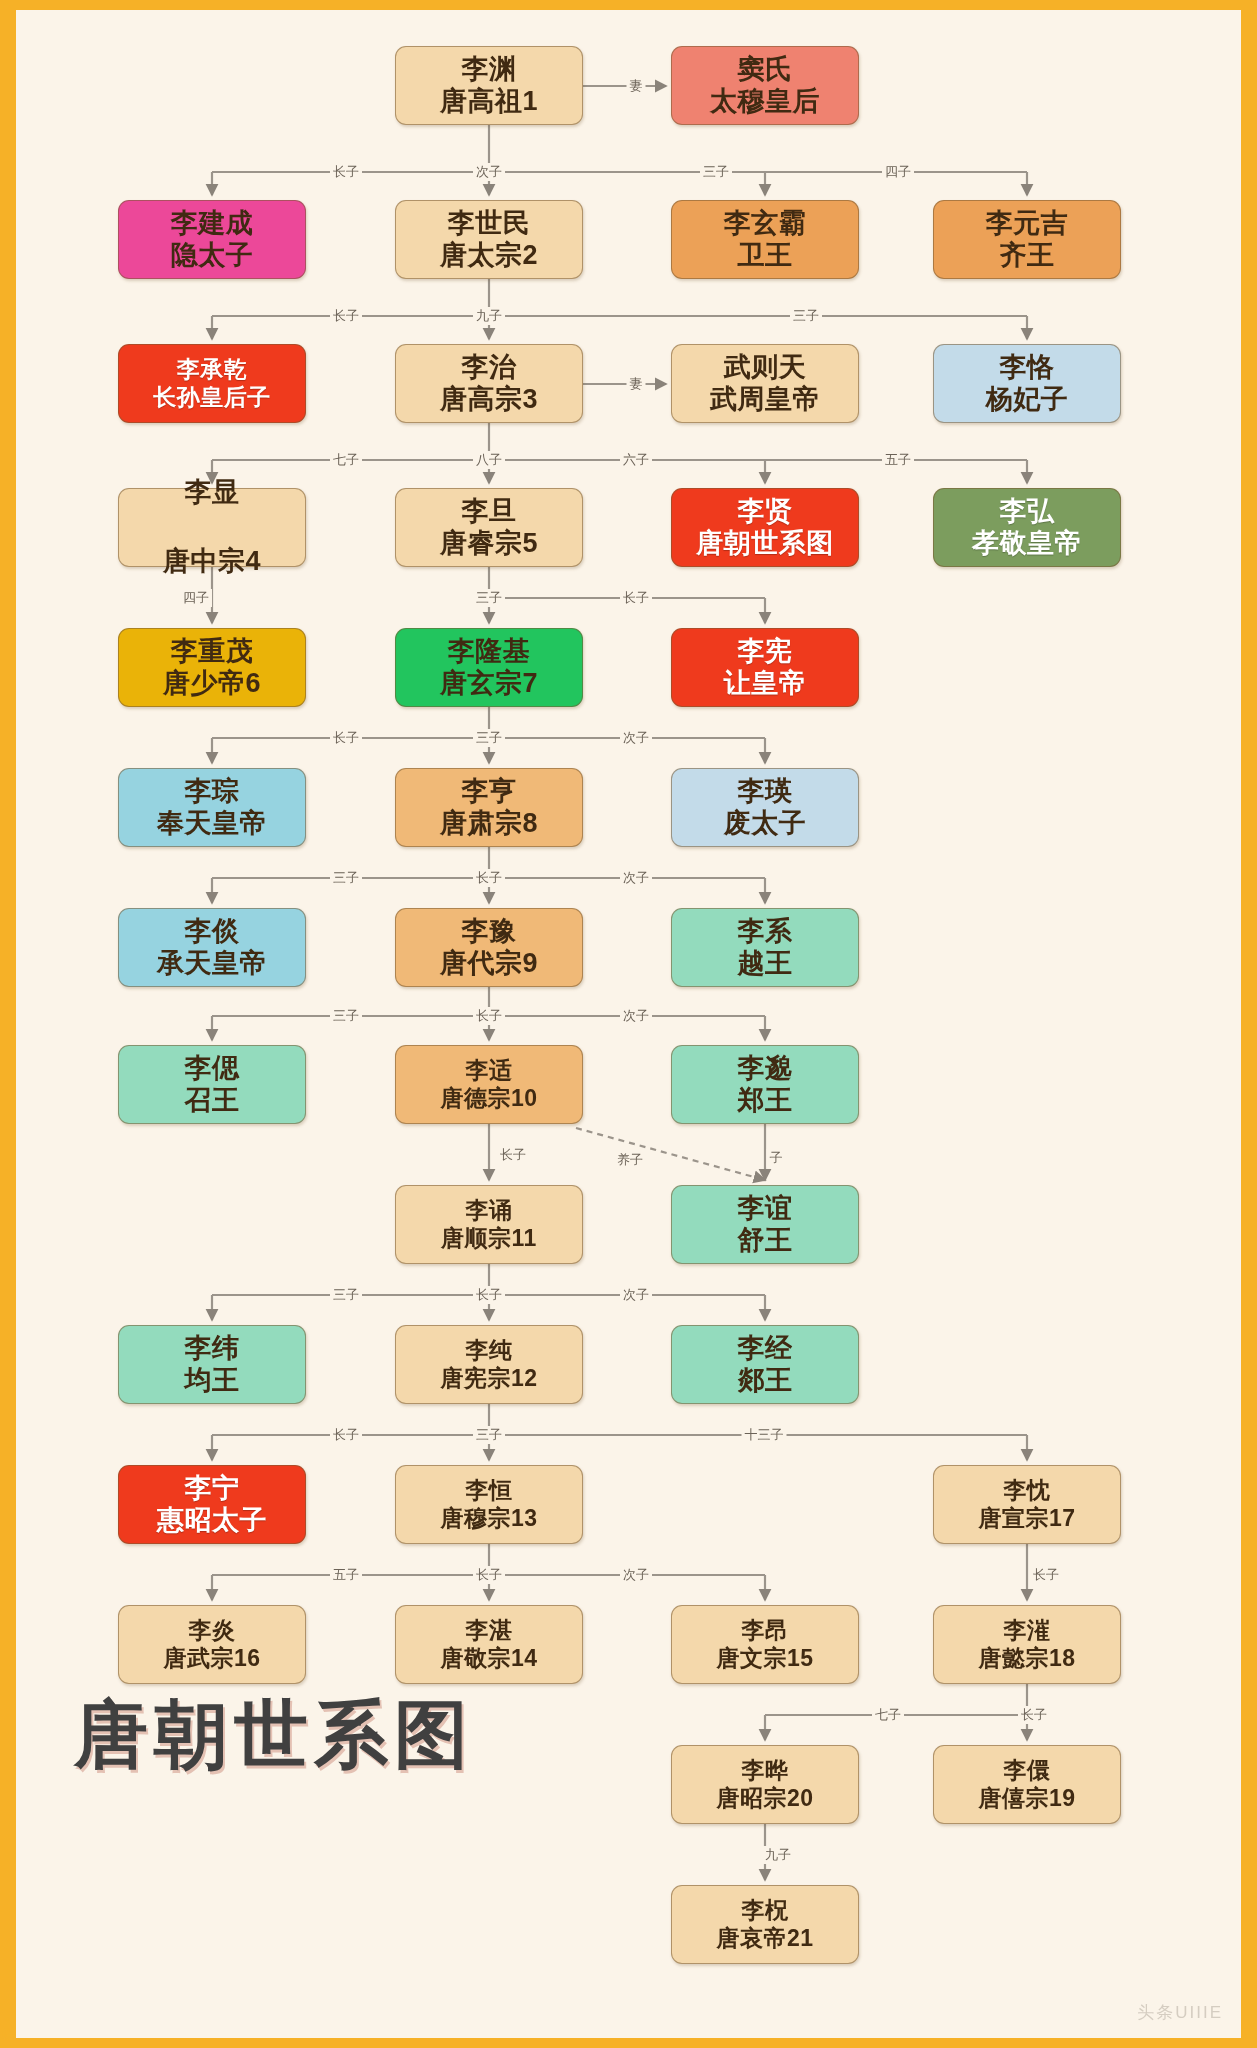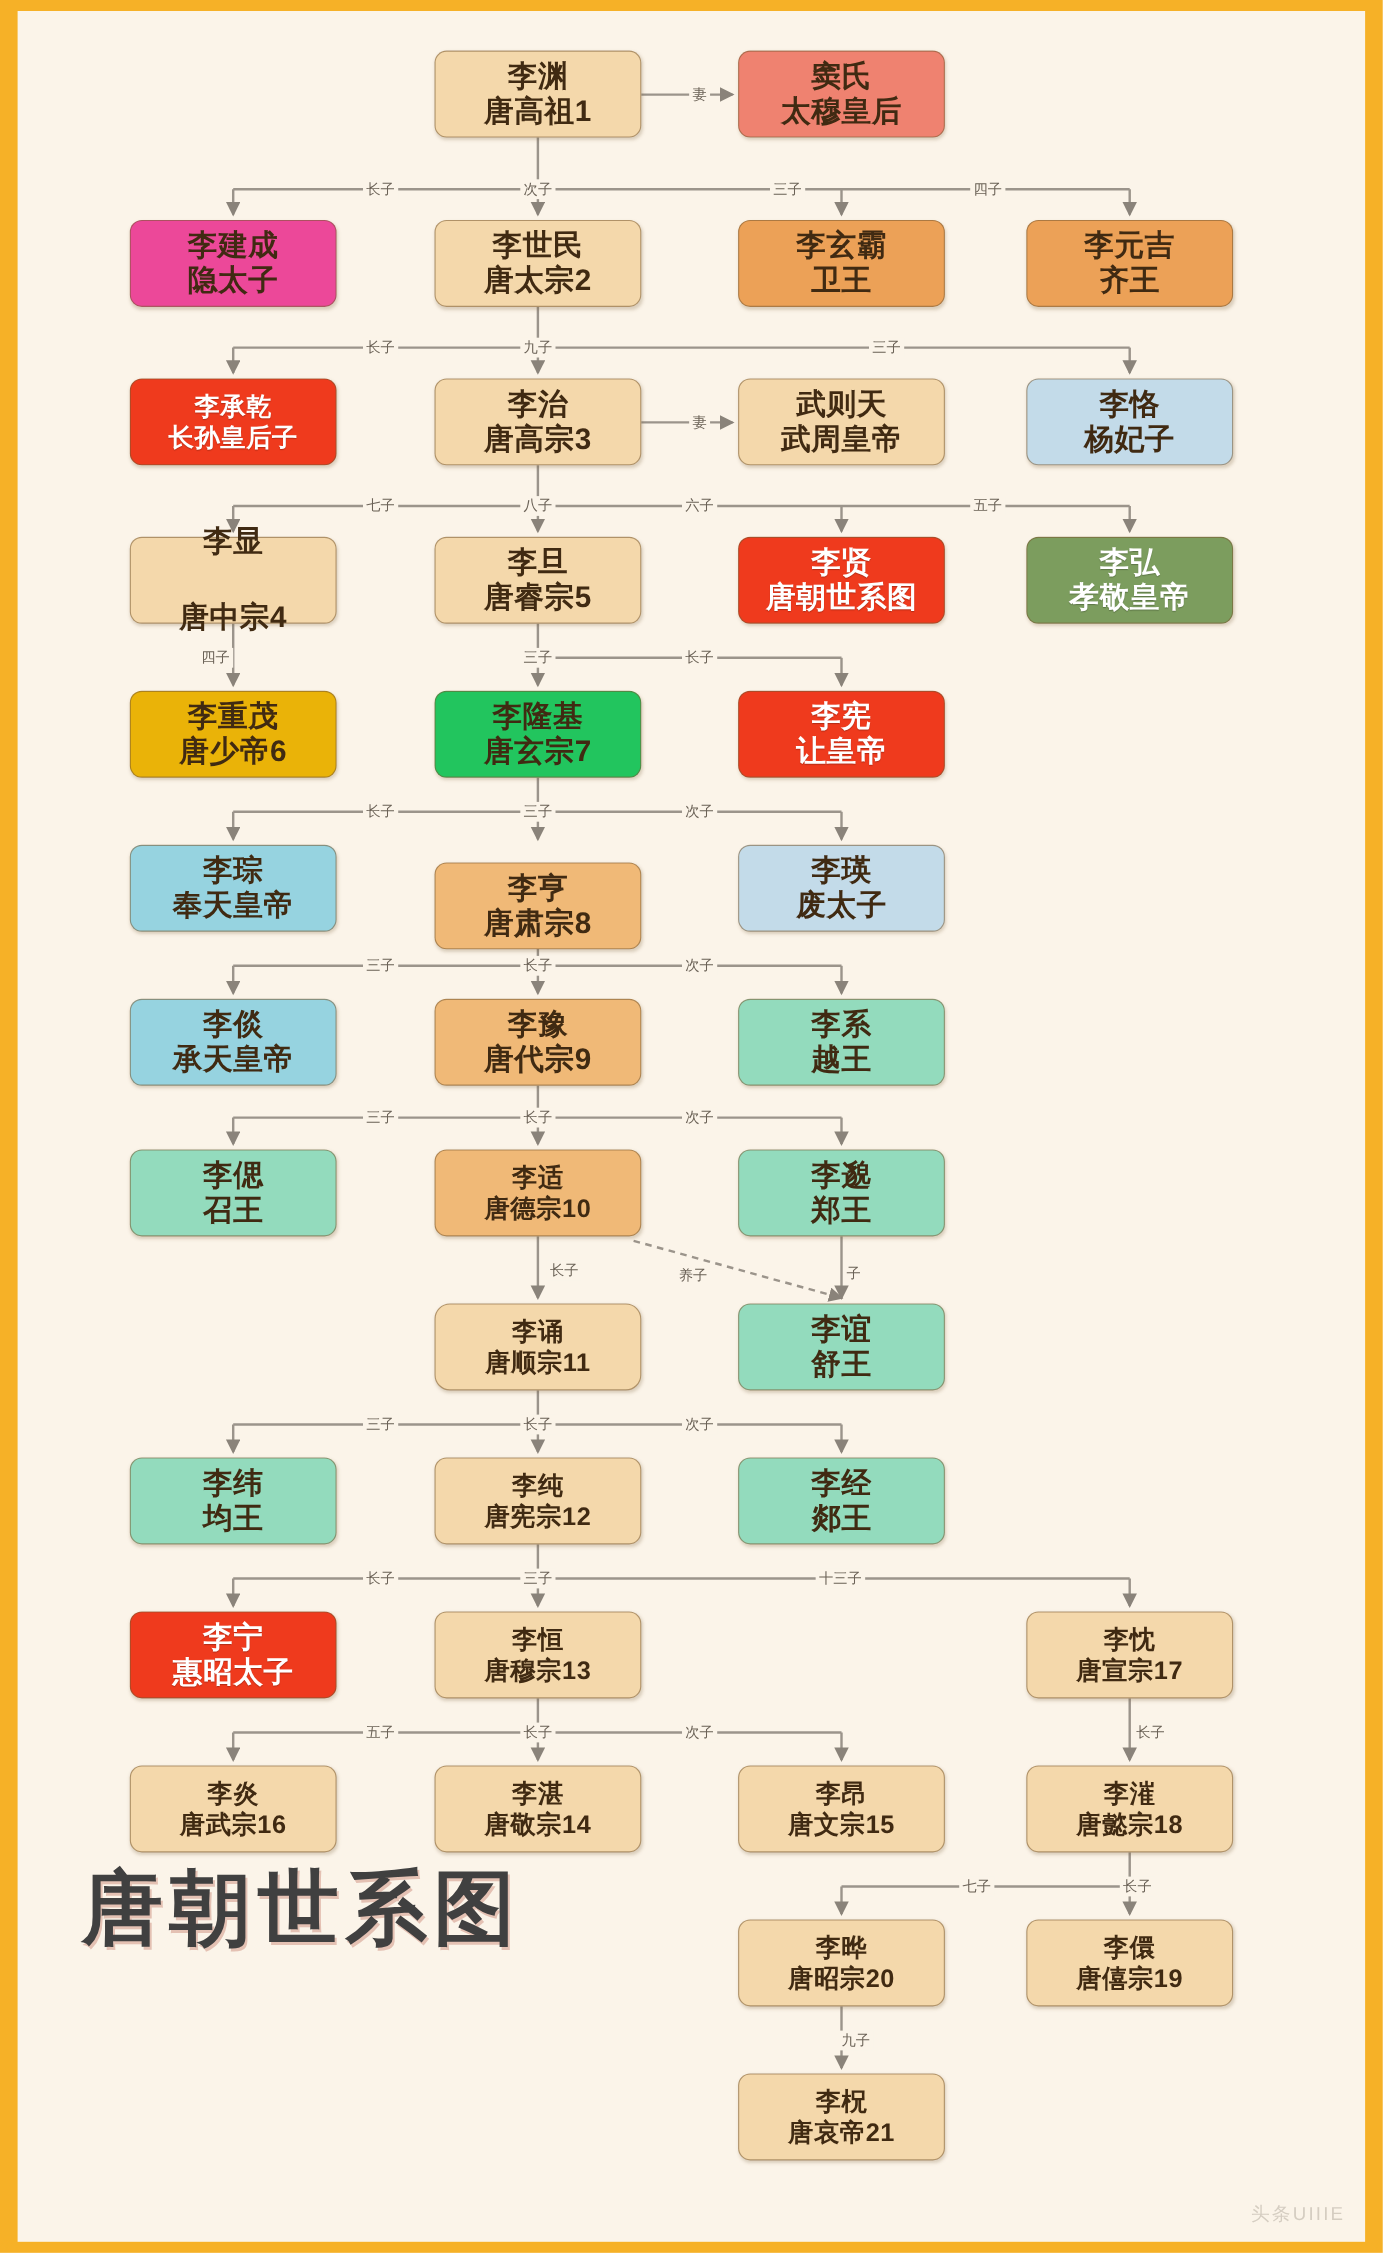--- a/index.html
+++ b/index.html
@@ -239,21 +239,21 @@
           <div class="l2">唐玄宗7</div>
         </div>
         <div class="node" style="left: 655px; top: 618px; width: 188px; height: 79px; background: rgb(239, 58, 29); color: rgb(255, 255, 255); text-shadow: rgba(0, 0, 0, 0.25) 0px 1px 1px;">
           <div class="l1">李宪</div>
           <div class="l2">让皇帝</div>
         </div>
         <div class="node" style="left: 102px; top: 758px; width: 188px; height: 79px; background: rgb(150, 211, 224);">
           <div class="l1">李琮</div>
           <div class="l2">奉天皇帝</div>
         </div>
-        <div class="node" style="left: 379px; top: 758px; width: 188px; height: 79px; background: rgb(240, 185, 119); margin-top: 16px;">
+        <div class="node" style="left: 379px; top: 758px; width: 188px; height: 79px; background: rgb(240, 185, 119);">
           <div class="l1">李亨</div>
           <div class="l2">唐肃宗8</div>
         </div>
         <div class="node" style="left: 655px; top: 758px; width: 188px; height: 79px; background: rgb(195, 219, 233);">
           <div class="l1">李瑛</div>
           <div class="l2">废太子</div>
         </div>
         <div class="node" style="left: 102px; top: 898px; width: 188px; height: 79px; background: rgb(150, 211, 224);">
           <div class="l1">李倓</div>
           <div class="l2">承天皇帝</div>
@@ -271,21 +271,21 @@
           <div class="l2">召王</div>
         </div>
         <div class="node small" style="left: 379px; top: 1035px; width: 188px; height: 79px; background: rgb(240, 185, 119);">
           <div class="l1">李适</div>
           <div class="l2">唐德宗10</div>
         </div>
         <div class="node" style="left: 655px; top: 1035px; width: 188px; height: 79px; background: rgb(147, 219, 189);">
           <div class="l1">李邈</div>
           <div class="l2">郑王</div>
         </div>
-        <div class="node small" style="left: 379px; top: 1175px; width: 188px; height: 79px; background: rgb(244, 216, 171); border-radius: 14px;">
+        <div class="node small" style="left: 379px; top: 1175px; width: 188px; height: 79px; background: rgb(244, 216, 171);">
           <div class="l1">李诵</div>
           <div class="l2">唐顺宗11</div>
         </div>
         <div class="node" style="left: 655px; top: 1175px; width: 188px; height: 79px; background: rgb(147, 219, 189);">
           <div class="l1">李谊</div>
           <div class="l2">舒王</div>
         </div>
         <div class="node" style="left: 102px; top: 1315px; width: 188px; height: 79px; background: rgb(147, 219, 189);">
           <div class="l1">李纬</div>
           <div class="l2">均王</div>

